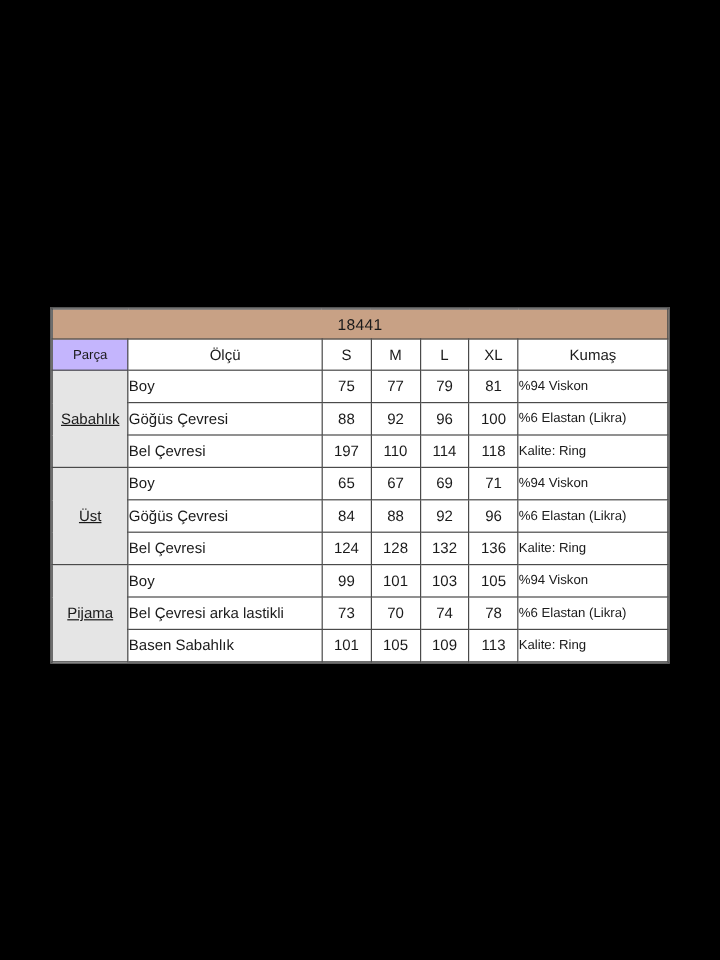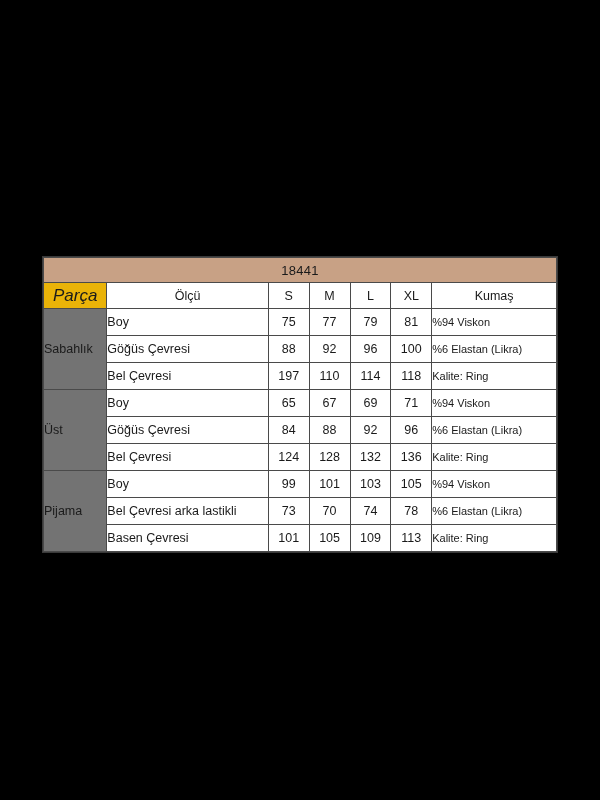--- a/index.html
+++ b/index.html
@@ -45,34 +45,34 @@
   }
   .hdr {
     background: #ffffff;
     text-align: center;
     font-weight: bold;
     font-size: 12.5px;
     height: 25px;
     color: #1a1a1a;
   }
   .hdr-parca {
-    background: #eab308;
-    text-align: center;
-    font-weight: bold;
-    font-size: 17px;
+    background: #c4b5fd;
+    text-align: center;
+    font-weight: bold;
+    font-size: 11px;
     color: #201a16;
-    font-style: italic;
   }
   .group-cell {
-    background: #737373;
-    text-align: left;
+    background: #e5e5e5;
+    text-align: center;
     font-weight: bold;
     font-size: 12.5px;
     color: #201a16;
     vertical-align: middle;
+    text-decoration: underline;
   }
   .measure-cell {
     text-align: left;
     padding-left: 7px;
     font-size: 12.5px;
     height: 26px;
     color: #1a1a1a;
     margin-top: 36px;
   }
   .num-cell {
@@ -188,21 +188,21 @@
       </tr>
       <tr>
         <td class="measure-cell">Bel Çevresi arka lastikli</td>
         <td class="num-cell">73</td>
         <td class="num-cell">70</td>
         <td class="num-cell">74</td>
         <td class="num-cell">78</td>
         <td class="fabric-cell">%6 Elastan (Likra)</td>
       </tr>
       <tr>
-        <td class="measure-cell">Basen Çevresi</td>
+        <td class="measure-cell">Basen Sabahlık</td>
         <td class="num-cell">101</td>
         <td class="num-cell">105</td>
         <td class="num-cell">109</td>
         <td class="num-cell">113</td>
         <td class="fabric-cell last">Kalite: Ring</td>
       </tr>
     </tbody>
   </table>
 </div>
 

